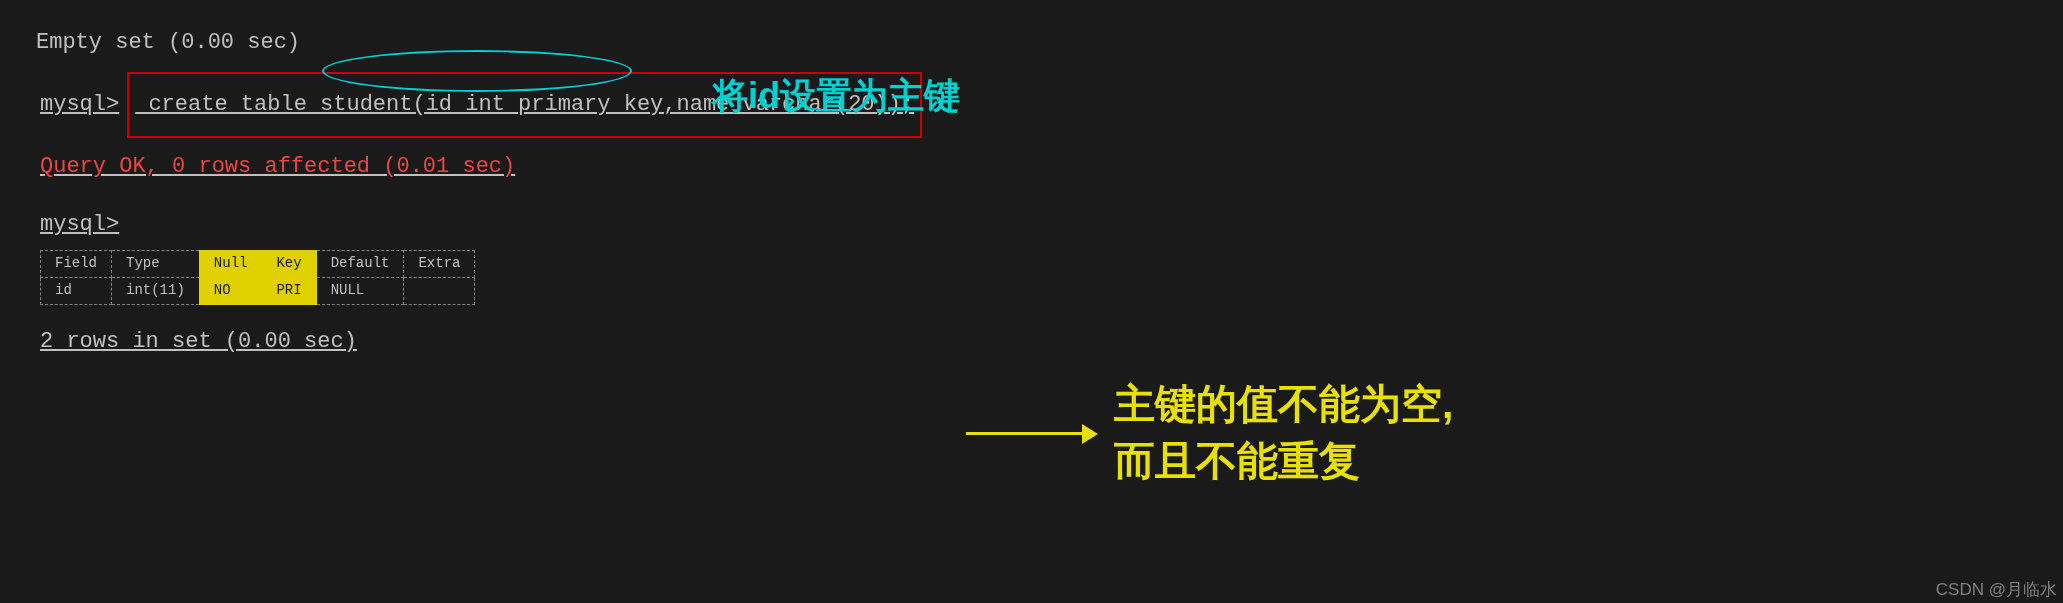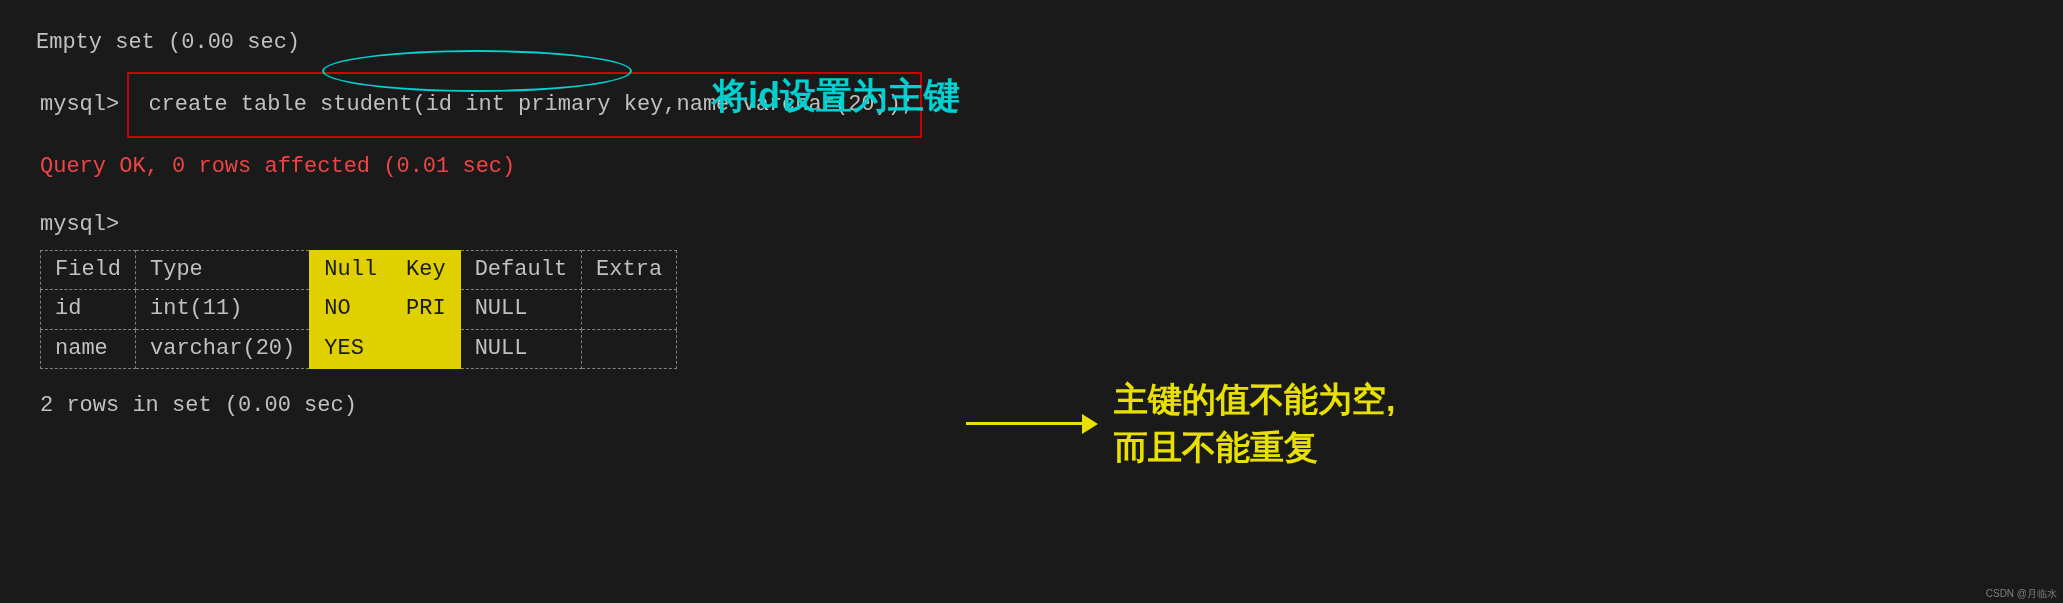--- a/index.html
+++ b/index.html
@@ -17,20 +17,21 @@
 
     .terminal {
       padding: 10px 20px;
       line-height: 1.55;
     }
 
     .line {
       display: flex;
       align-items: baseline;
       white-space: pre;
+      text-decoration: underline;
     }
 
     .prompt {
       color: #c0c0c0;
     }
 
     .command-text {
       color: #c0c0c0;
     }
 
@@ -45,21 +46,21 @@
 
     .desc-table {
       border-collapse: collapse;
     }
 
     .desc-table td, .desc-table th {
       border: 1px dashed #808080;
       padding: 2px 14px;
       color: #c0c0c0;
       font-family: 'Courier New', Courier, monospace;
-      font-size: 22px;
+      font-size: 14px;
       text-align: left;
       white-space: nowrap;
     }
 
     
     .highlighted-cell {
       background-color: #e0d000;
       color: #1a1a1a !important;
       border: 1px solid #e0d000 !important;
     }
@@ -109,34 +110,34 @@
       position: absolute;
       right: -12px;
       top: -8px;
       border-left: 16px solid #e8e000;
       border-top: 10px solid transparent;
       border-bottom: 10px solid transparent;
     }
 
     .annotation-null-text {
       color: #e8e000;
-      font-size: 34px;
+      font-size: 41px;
       font-family: 'SimHei', 'Microsoft YaHei', sans-serif;
       font-weight: bold;
       margin-left: 20px;
       line-height: 1.4;
     }
 
     
     .watermark {
       position: absolute;
       bottom: 6px;
       right: 10px;
       color: #808080;
-      font-size: 10px;
+      font-size: 17px;
       font-family: Arial, sans-serif;
     }
 
     .empty-set-line {
       color: #c0c0c0;
       white-space: pre;
       padding-bottom: 4px;
     }
   </style>
 </head>
@@ -175,28 +176,20 @@
       </thead>
       <tbody>
         <tr>
           <td>id</td>
           <td>int(11)</td>
           <td class="highlighted-cell">NO</td>
           <td class="highlighted-cell">PRI</td>
           <td>NULL</td>
           <td>&nbsp;</td>
         </tr>
-        <tr>
-          <td>name</td>
-          <td>varchar(20)</td>
-          <td class="highlighted-cell">YES</td>
-          <td class="highlighted-cell">&nbsp;</td>
-          <td>NULL</td>
-          <td>&nbsp;</td>
-        </tr>
       </tbody>
     </table>
   </div>
 
   <div style="height:8px"></div>
 
   <div class="line">
     <span>2 rows in set (0.00 sec)</span>
   </div>
 </div>

